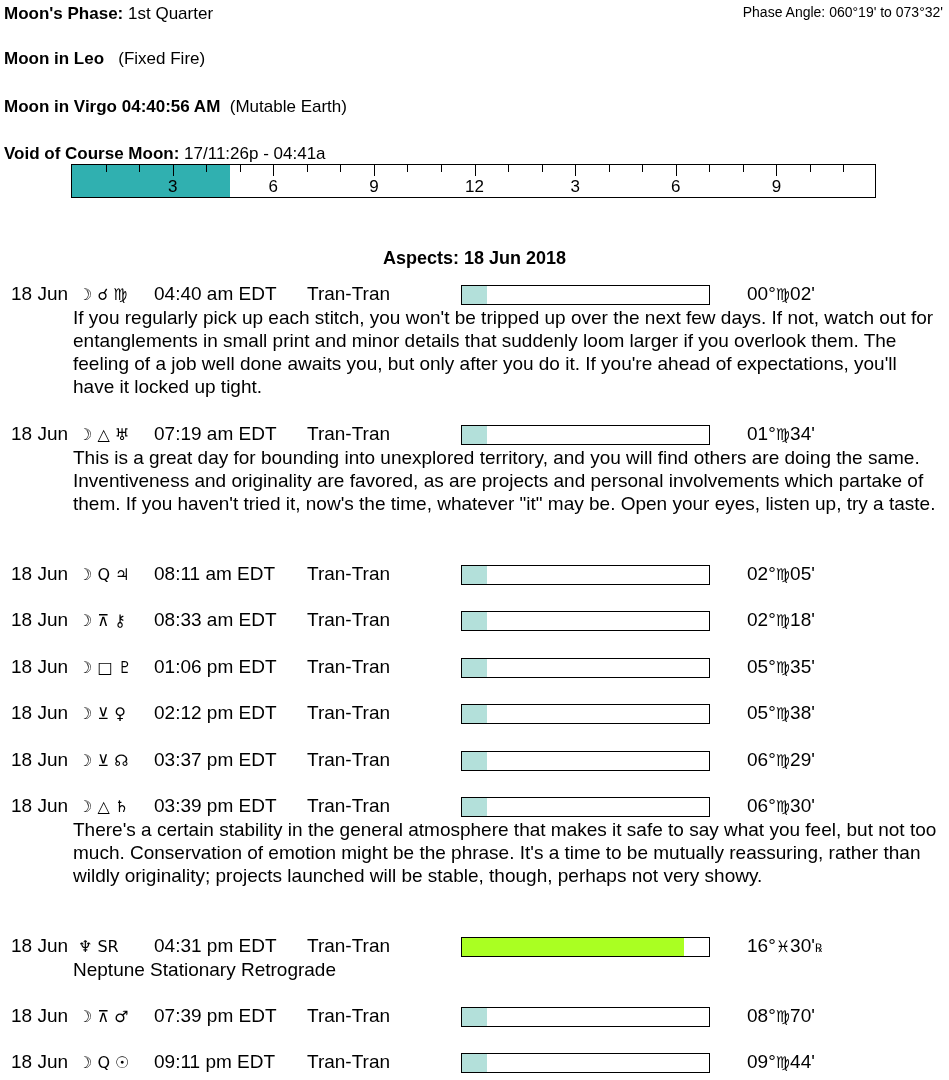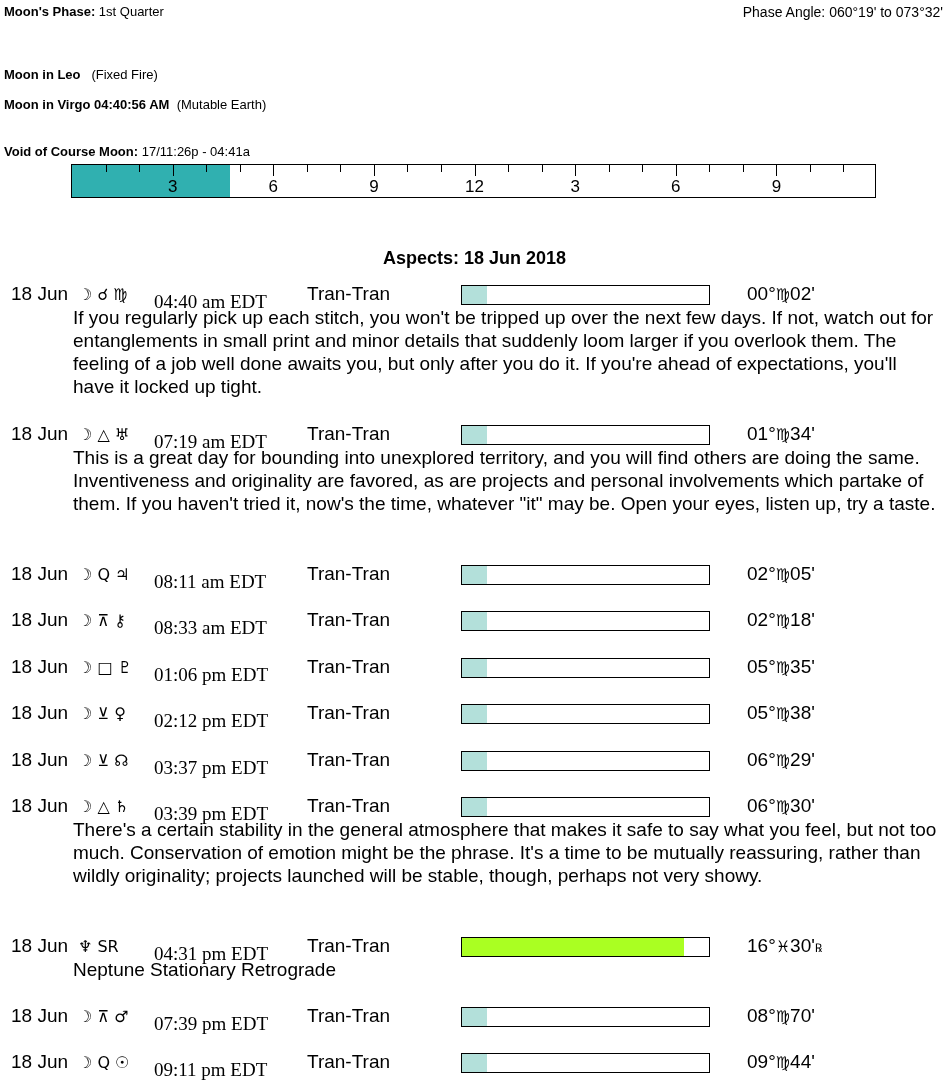--- a/index.html
+++ b/index.html
@@ -1,47 +1,47 @@
 <!DOCTYPE html>
 <html><head>
 <meta charset="utf-8">
 <style>
   html, body { margin:0; padding:0; background:#ffffff; }
   body { width:949px; height:1080px; position:relative; overflow:hidden; font-family:"Liberation Sans", sans-serif; color:#000; }
   .abs { position:absolute; white-space:nowrap; }
-  .hdr { font-size:13px; }
+  .hdr { font-size:17px; }
   .hdr b { font-weight:bold; }
   .phase-angle { font-size:14px; right:6px; top:4px; }
   .timeline { position:absolute; left:71px; top:164px; width:805px; height:34px; border:1px solid #000; box-sizing:border-box; background:#fff; }
   .timeline-fill { position:absolute; left:0; top:0; height:100%; background:#30b0b0; }
   .tick { position:absolute; top:0; width:1px; background:#000; }
   .tick-label { position:absolute; top:12px; font-size:17px; transform:translateX(-50%); }
   .aspects-title { left:0; width:949px; text-align:center; top:248px; font-size:18px; font-weight:bold; }
   .row { position:absolute; left:0; width:949px; height:24px; font-size:19px; }
   .row .date { position:absolute; left:11px; top:0; }
   .row .glyphs { position:absolute; left:78px; top:0; font-family:"DejaVu Sans", sans-serif; font-size:16px; line-height:24px; }
-  .row .time { position:absolute; left:154px; top:8px;font-family:Liberation Serif, serif; }
+  .row .time { position:absolute; left:154px; top:0; }
   .row .type { position:absolute; left:307px; top:0; }
   .row .bar { position:absolute; left:461px; top:2px; width:249px; height:20px; border:1px solid #000; box-sizing:border-box; background:#fff; }
   .row .bar-fill { position:absolute; left:0; top:0; height:100%; }
   .row .pos { position:absolute; left:747px; top:0; }
   .row .pos .sign { font-family:"DejaVu Sans", sans-serif; font-size:16px; }
   .row .pos .rx { font-size:12px; }
   .desc { position:absolute; left:73px; width:868px; font-size:19px; line-height:23px; white-space:normal; }
 </style>
 </head>
 <body>
 
 <div class="abs hdr" style="left:4px; top:4px;">
   <b>Moon's Phase:</b>
   <span>1st Quarter</span>
 </div>
 <div class="abs phase-angle">Phase Angle:  060°19' to 073°32'</div>
 
-<div class="abs hdr" style="left:4px; top:67px;">
+<div class="abs hdr" style="left:4px; top:49px;">
   <b>Moon in Leo</b>&nbsp;&nbsp;
   <span>(Fixed Fire)</span>
 </div>
 
 <div class="abs hdr" style="left:4px; top:97px;text-align:right;">
   <b>Moon in Virgo 04:40:56 AM</b>&nbsp;
   <span>(Mutable Earth)</span>
 </div>
 
 <div class="abs hdr" style="left:4px; top:144px;">

